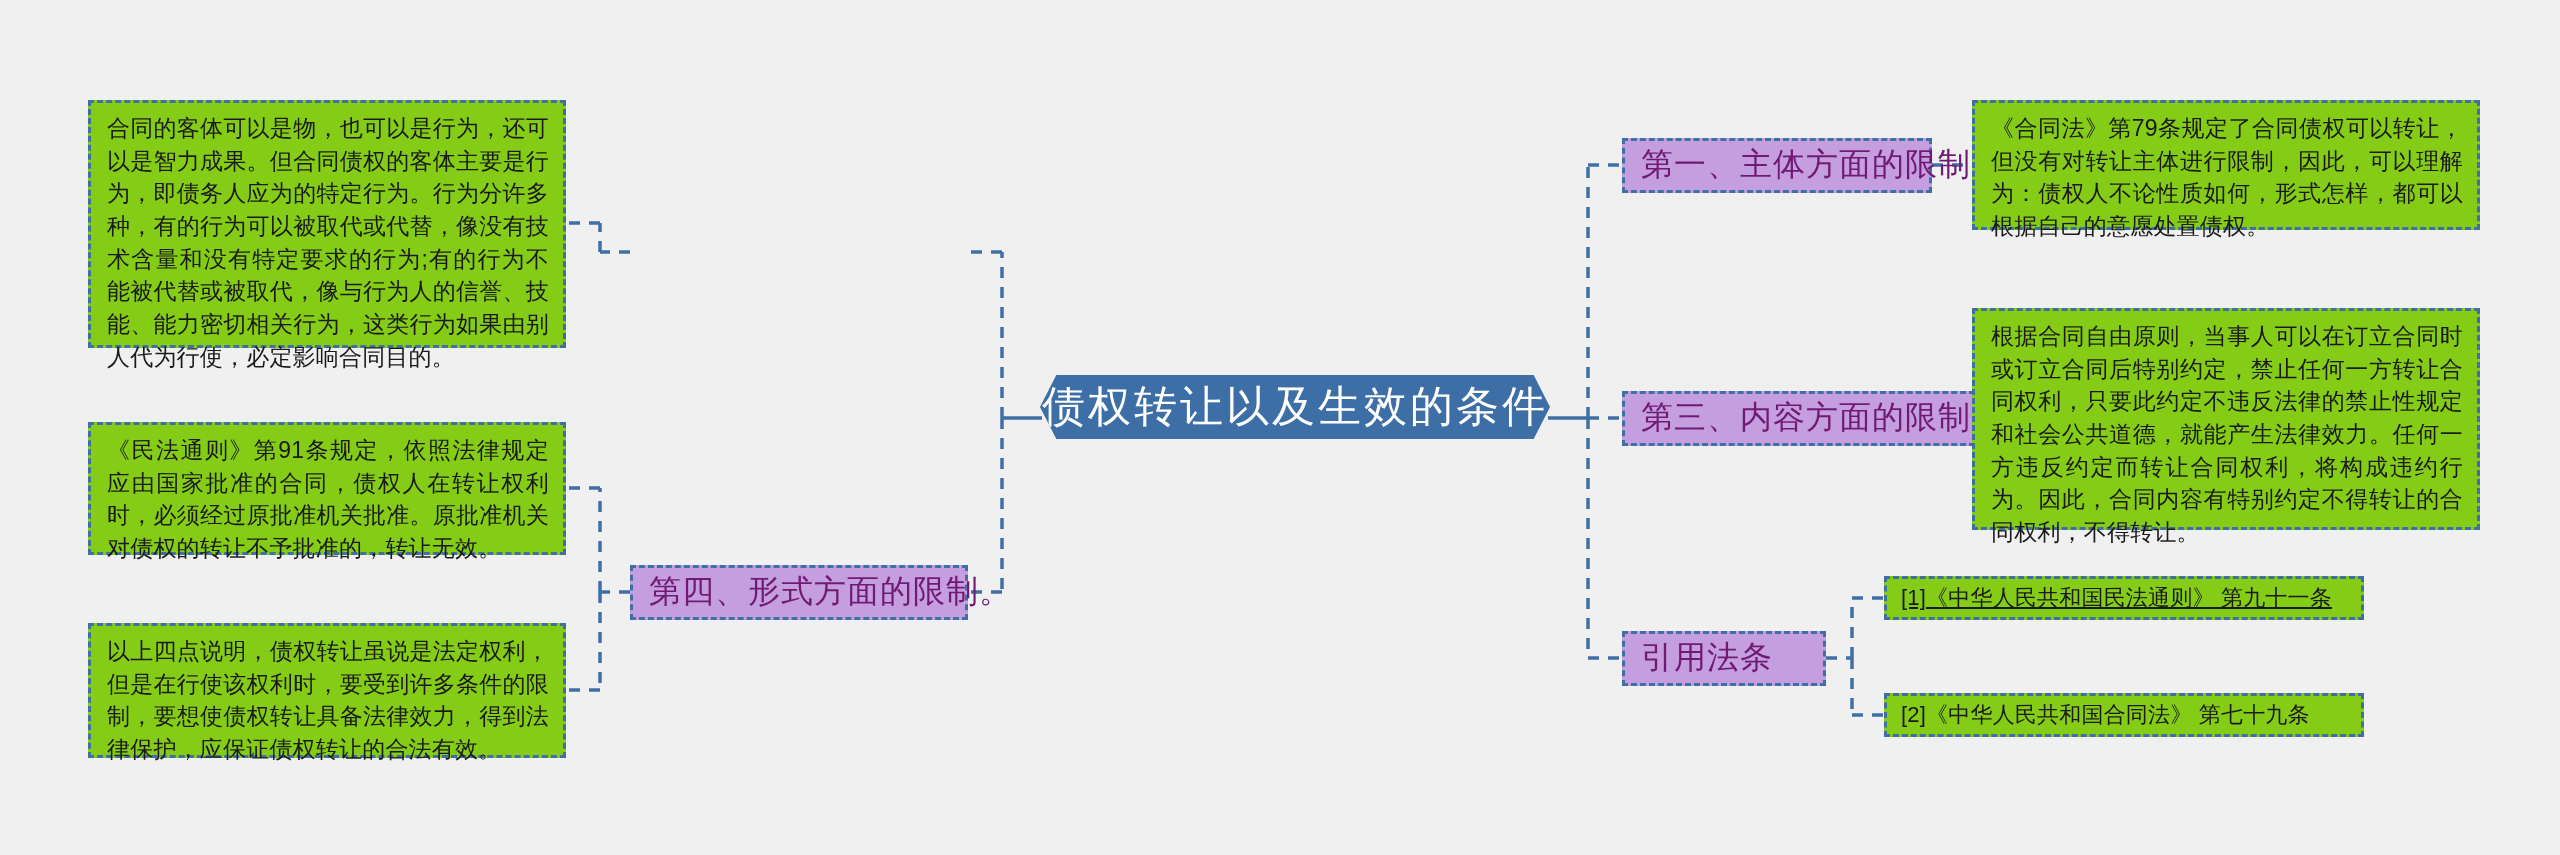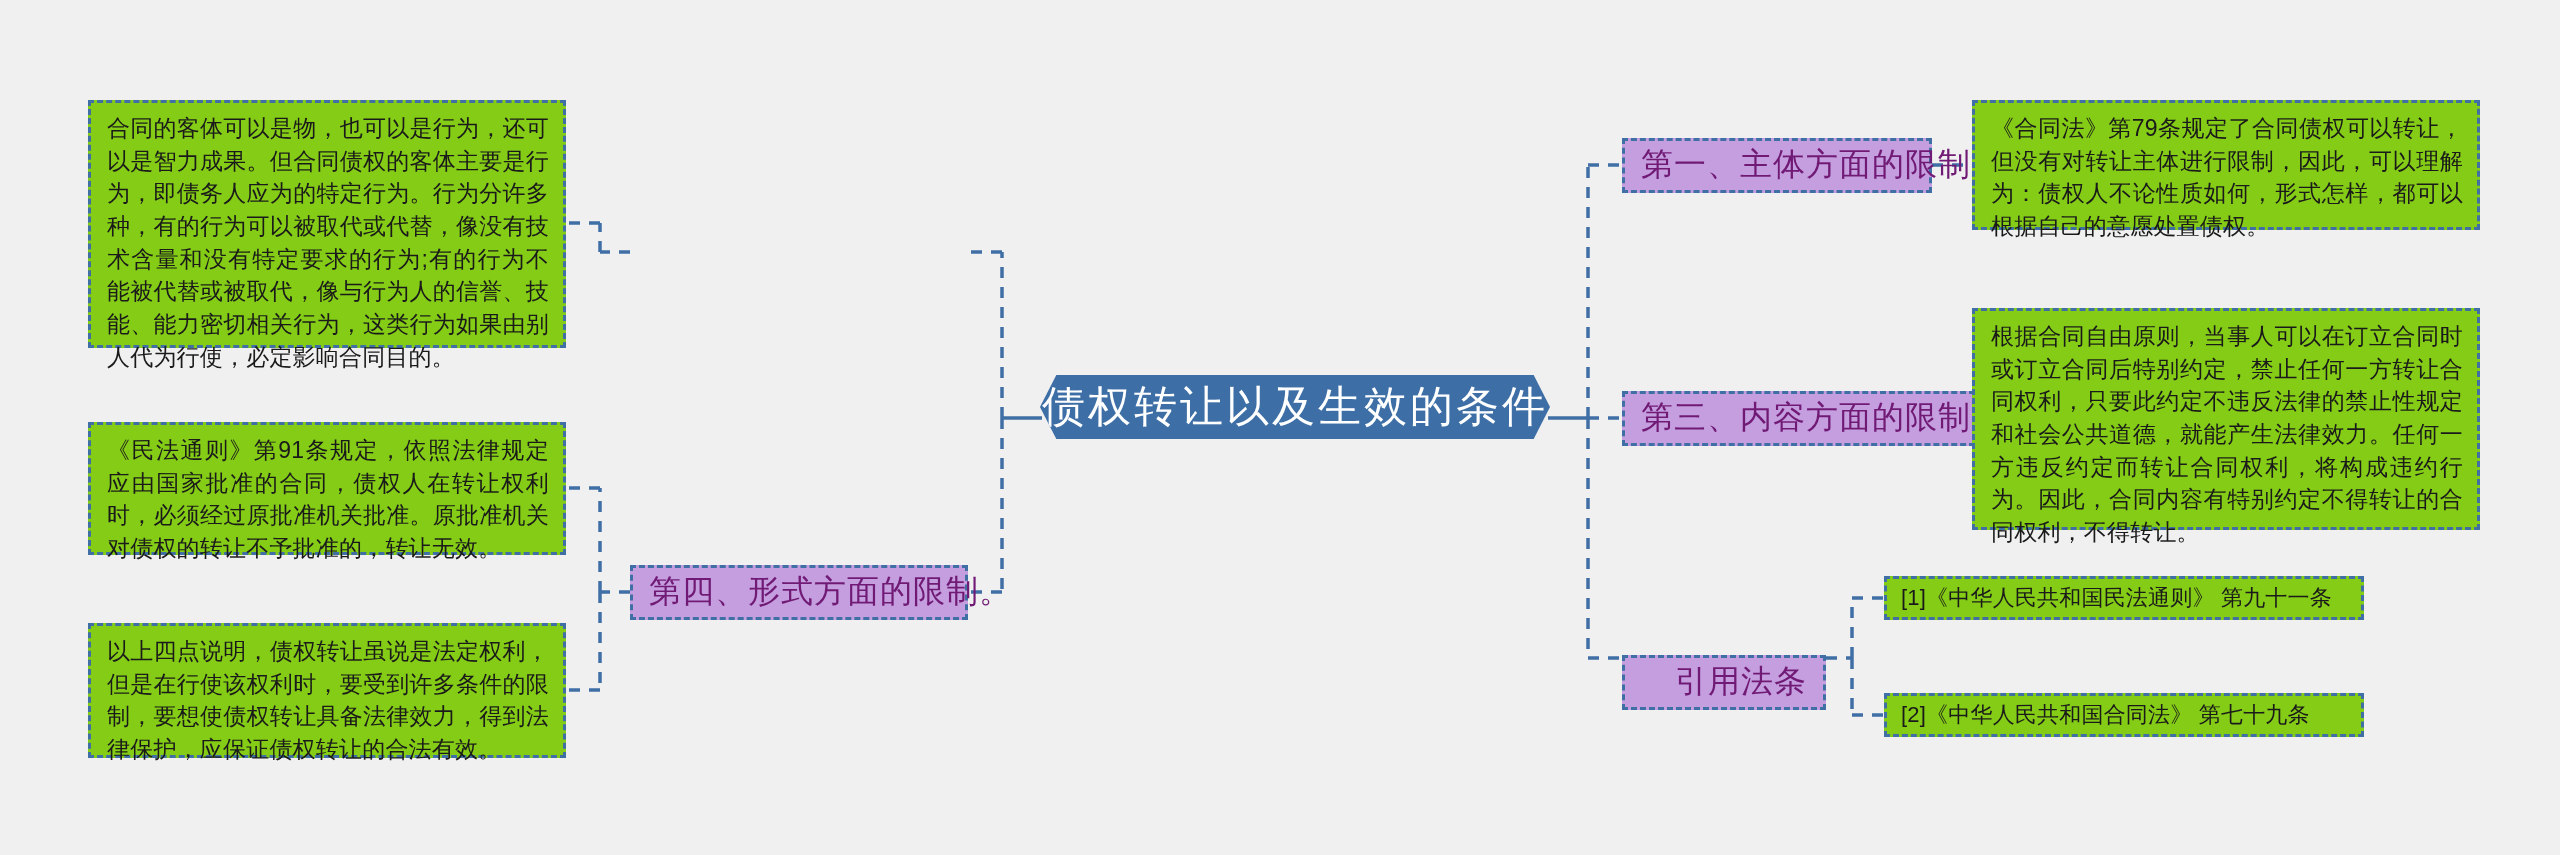--- a/index.html
+++ b/index.html
@@ -128,33 +128,33 @@
   </div>
 
   <div class="node purple" style="left:1622px;top:138px;width:310px;height:55px;">
     <span>第一、主体方面的限制。</span>
   </div>
 
   <div class="node purple" style="left:1622px;top:391px;width:353px;height:55px;">
     <span>第三、内容方面的限制。</span>
   </div>
 
-  <div class="node purple" style="left:1622px;top:631px;width:204px;height:55px;justify-content:flex-end;margin-top:24px;">
+  <div class="node purple" style="left:1622px;top:631px;width:204px;height:55px;justify-content:flex-start;">
     <span>引用法条</span>
   </div>
 
   <div class="node leafbox" style="left:1972px;top:100px;width:508px;height:130px;align-items:flex-start;">
     <span>《合同法》第79条规定了合同债权可以转让，但没有对转让主体进行限制，因此，可以理解为：债权人不论性质如何，形式怎样，都可以根据自己的意愿处置债权。</span>
   </div>
 
   <div class="node leafbox" style="left:1972px;top:308px;width:508px;height:222px;align-items:flex-start;">
     <span>根据合同自由原则，当事人可以在订立合同时或订立合同后特别约定，禁止任何一方转让合同权利，只要此约定不违反法律的禁止性规定和社会公共道德，就能产生法律效力。任何一方违反约定而转让合同权利，将构成违约行为。因此，合同内容有特别约定不得转让的合同权利，不得转让。</span>
   </div>
 
-  <div class="node leafbox small" style="left:1884px;top:576px;width:480px;height:44px;">
+  <div class="node leafbox small" style="left:1884px;top:576px;width:480px;height:44px;text-decoration:underline;">
     <span>[1]《中华人民共和国民法通则》 第九十一条</span>
   </div>
 
   <div class="node leafbox small" style="left:1884px;top:693px;width:480px;height:44px;">
     <span>[2]《中华人民共和国合同法》 第七十九条</span>
   </div>
 
 </div>
 
 </body></html>

